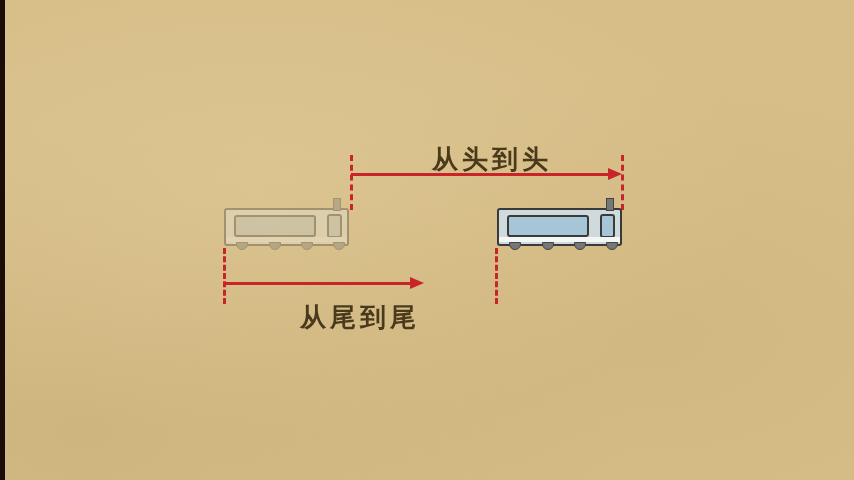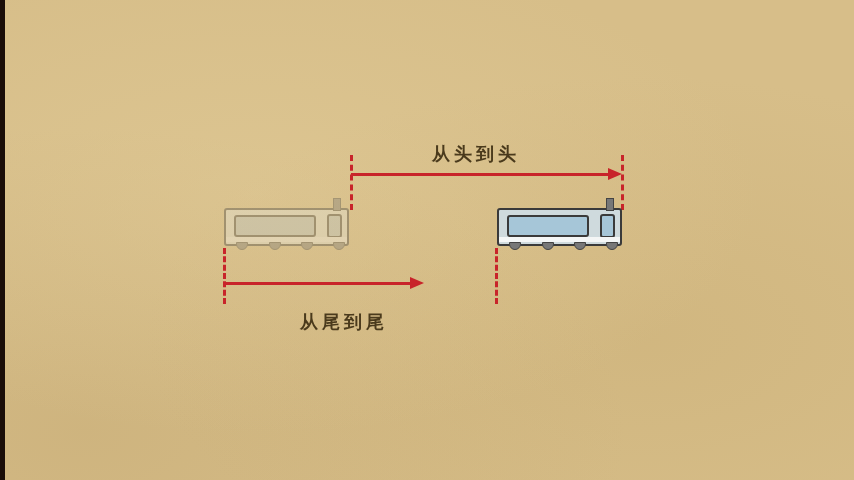--- a/index.html
+++ b/index.html
@@ -11,21 +11,21 @@
       radial-gradient(ellipse at 30% 40%, rgba(230,210,160,0.35), transparent 60%),
       radial-gradient(ellipse at 75% 70%, rgba(190,160,100,0.25), transparent 55%),
       radial-gradient(ellipse at 10% 90%, rgba(180,150,95,0.25), transparent 50%),
       #d7be89; }
   .left-border { position:absolute; left:0; top:0; width:5px; height:480px; background:#1a0d08; }
   .dash { position:absolute; width:0; border-left:3px dashed #c8242a; }
   .arrow-line { position:absolute; height:3px; background:#c8242a; }
   .arrow-head { position:absolute; width:0; height:0;
     border-top:6px solid transparent; border-bottom:6px solid transparent;
     border-left:14px solid #c8242a; }
-  .label { position:absolute; font-size:18px; font-weight:bold; color:#4a3a1c; letter-spacing:4px; }
+  .label { position:absolute; font-size:26px; font-weight:bold; color:#4a3a1c; letter-spacing:4px; }
   .train { position:absolute; width:125px; height:38px; box-sizing:border-box;
     border:2px solid #3a3a3a; border-radius:3px; }
   .train .win { position:absolute; left:8px; top:5px; width:82px; height:22px; box-sizing:border-box;
     border:2px solid #3a3a3a; border-radius:3px; }
   .train .door { position:absolute; right:5px; top:4px; width:15px; height:24px; box-sizing:border-box;
     border:2px solid #3a3a3a; border-radius:3px; }
   .train .strip { position:absolute; left:0; right:0; bottom:2px; height:5px; background:#f4f6f6; }
   .train .chimney { position:absolute; right:6px; top:-12px; width:6px; height:11px; background:#777; border:1px solid #444; }
   .train .wheel { position:absolute; bottom:-6px; width:10px; height:6px; border-radius:0 0 6px 6px; background:#777; border:1px solid #444; }
   .ghost { opacity:0.35; }
@@ -39,21 +39,21 @@
 <div class="dash" style="left:350px; top:155px; height:55px;"></div>
 <div class="dash" style="left:621px; top:155px; height:55px;"></div>
 <div class="arrow-line" style="left:351px; top:173px; width:260px;"></div>
 <div class="arrow-head" style="left:608px; top:168px;"></div>
 <div class="label" style="left:432px; top:142px;">从头到头</div>
 
 <div class="dash" style="left:223px; top:248px; height:56px;"></div>
 <div class="dash" style="left:495px; top:248px; height:56px;"></div>
 <div class="arrow-line" style="left:224px; top:282px; width:190px;"></div>
 <div class="arrow-head" style="left:410px; top:277px;"></div>
-<div class="label" style="left:300px; top:310px;">从尾到尾</div>
+<div class="label" style="left:300px; top:300px;">从尾到尾</div>
 
 <div class="train ghost" style="left:224px; top:208px; background:#e4e8e4;">
   <div class="win" style="background:#b8c6cc;"></div>
   <div class="door" style="background:#b8c6cc;"></div>
   <div class="strip"></div>
   <div class="chimney"></div>
   <div class="wheel" style="left:10px;"></div>
   <div class="wheel" style="left:43px;"></div>
   <div class="wheel" style="left:75px;"></div>
   <div class="wheel" style="left:107px;"></div>

